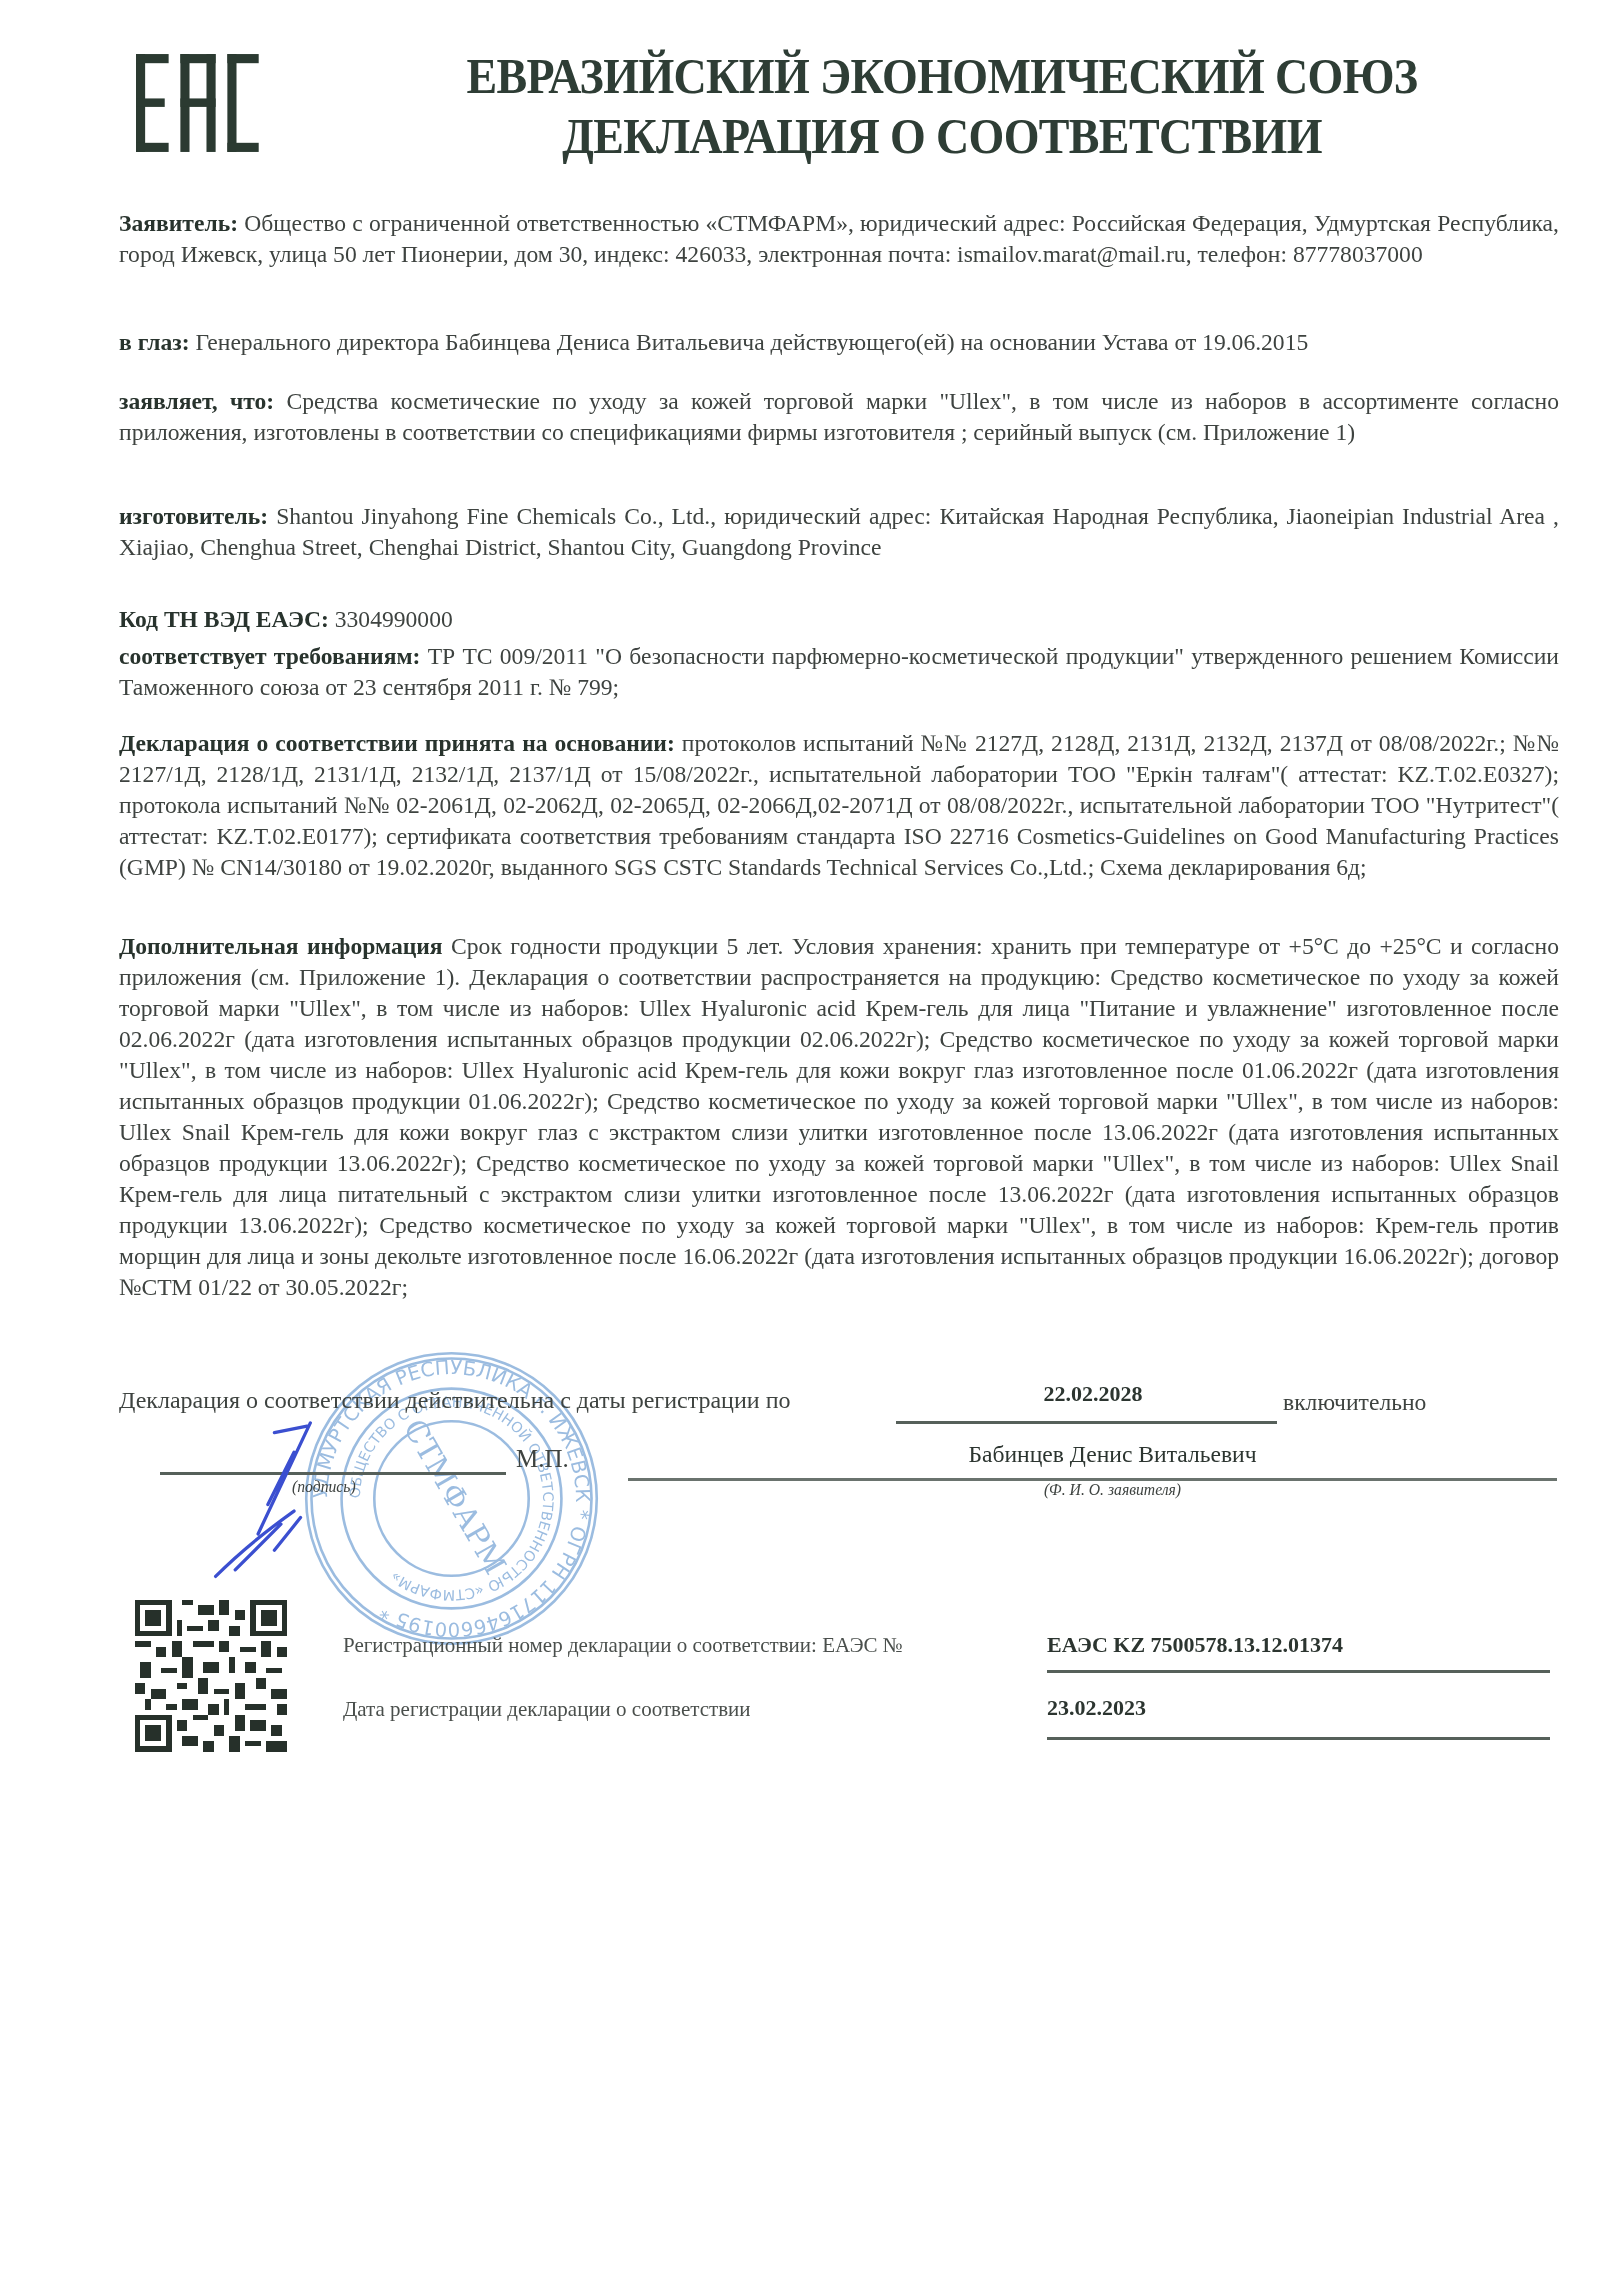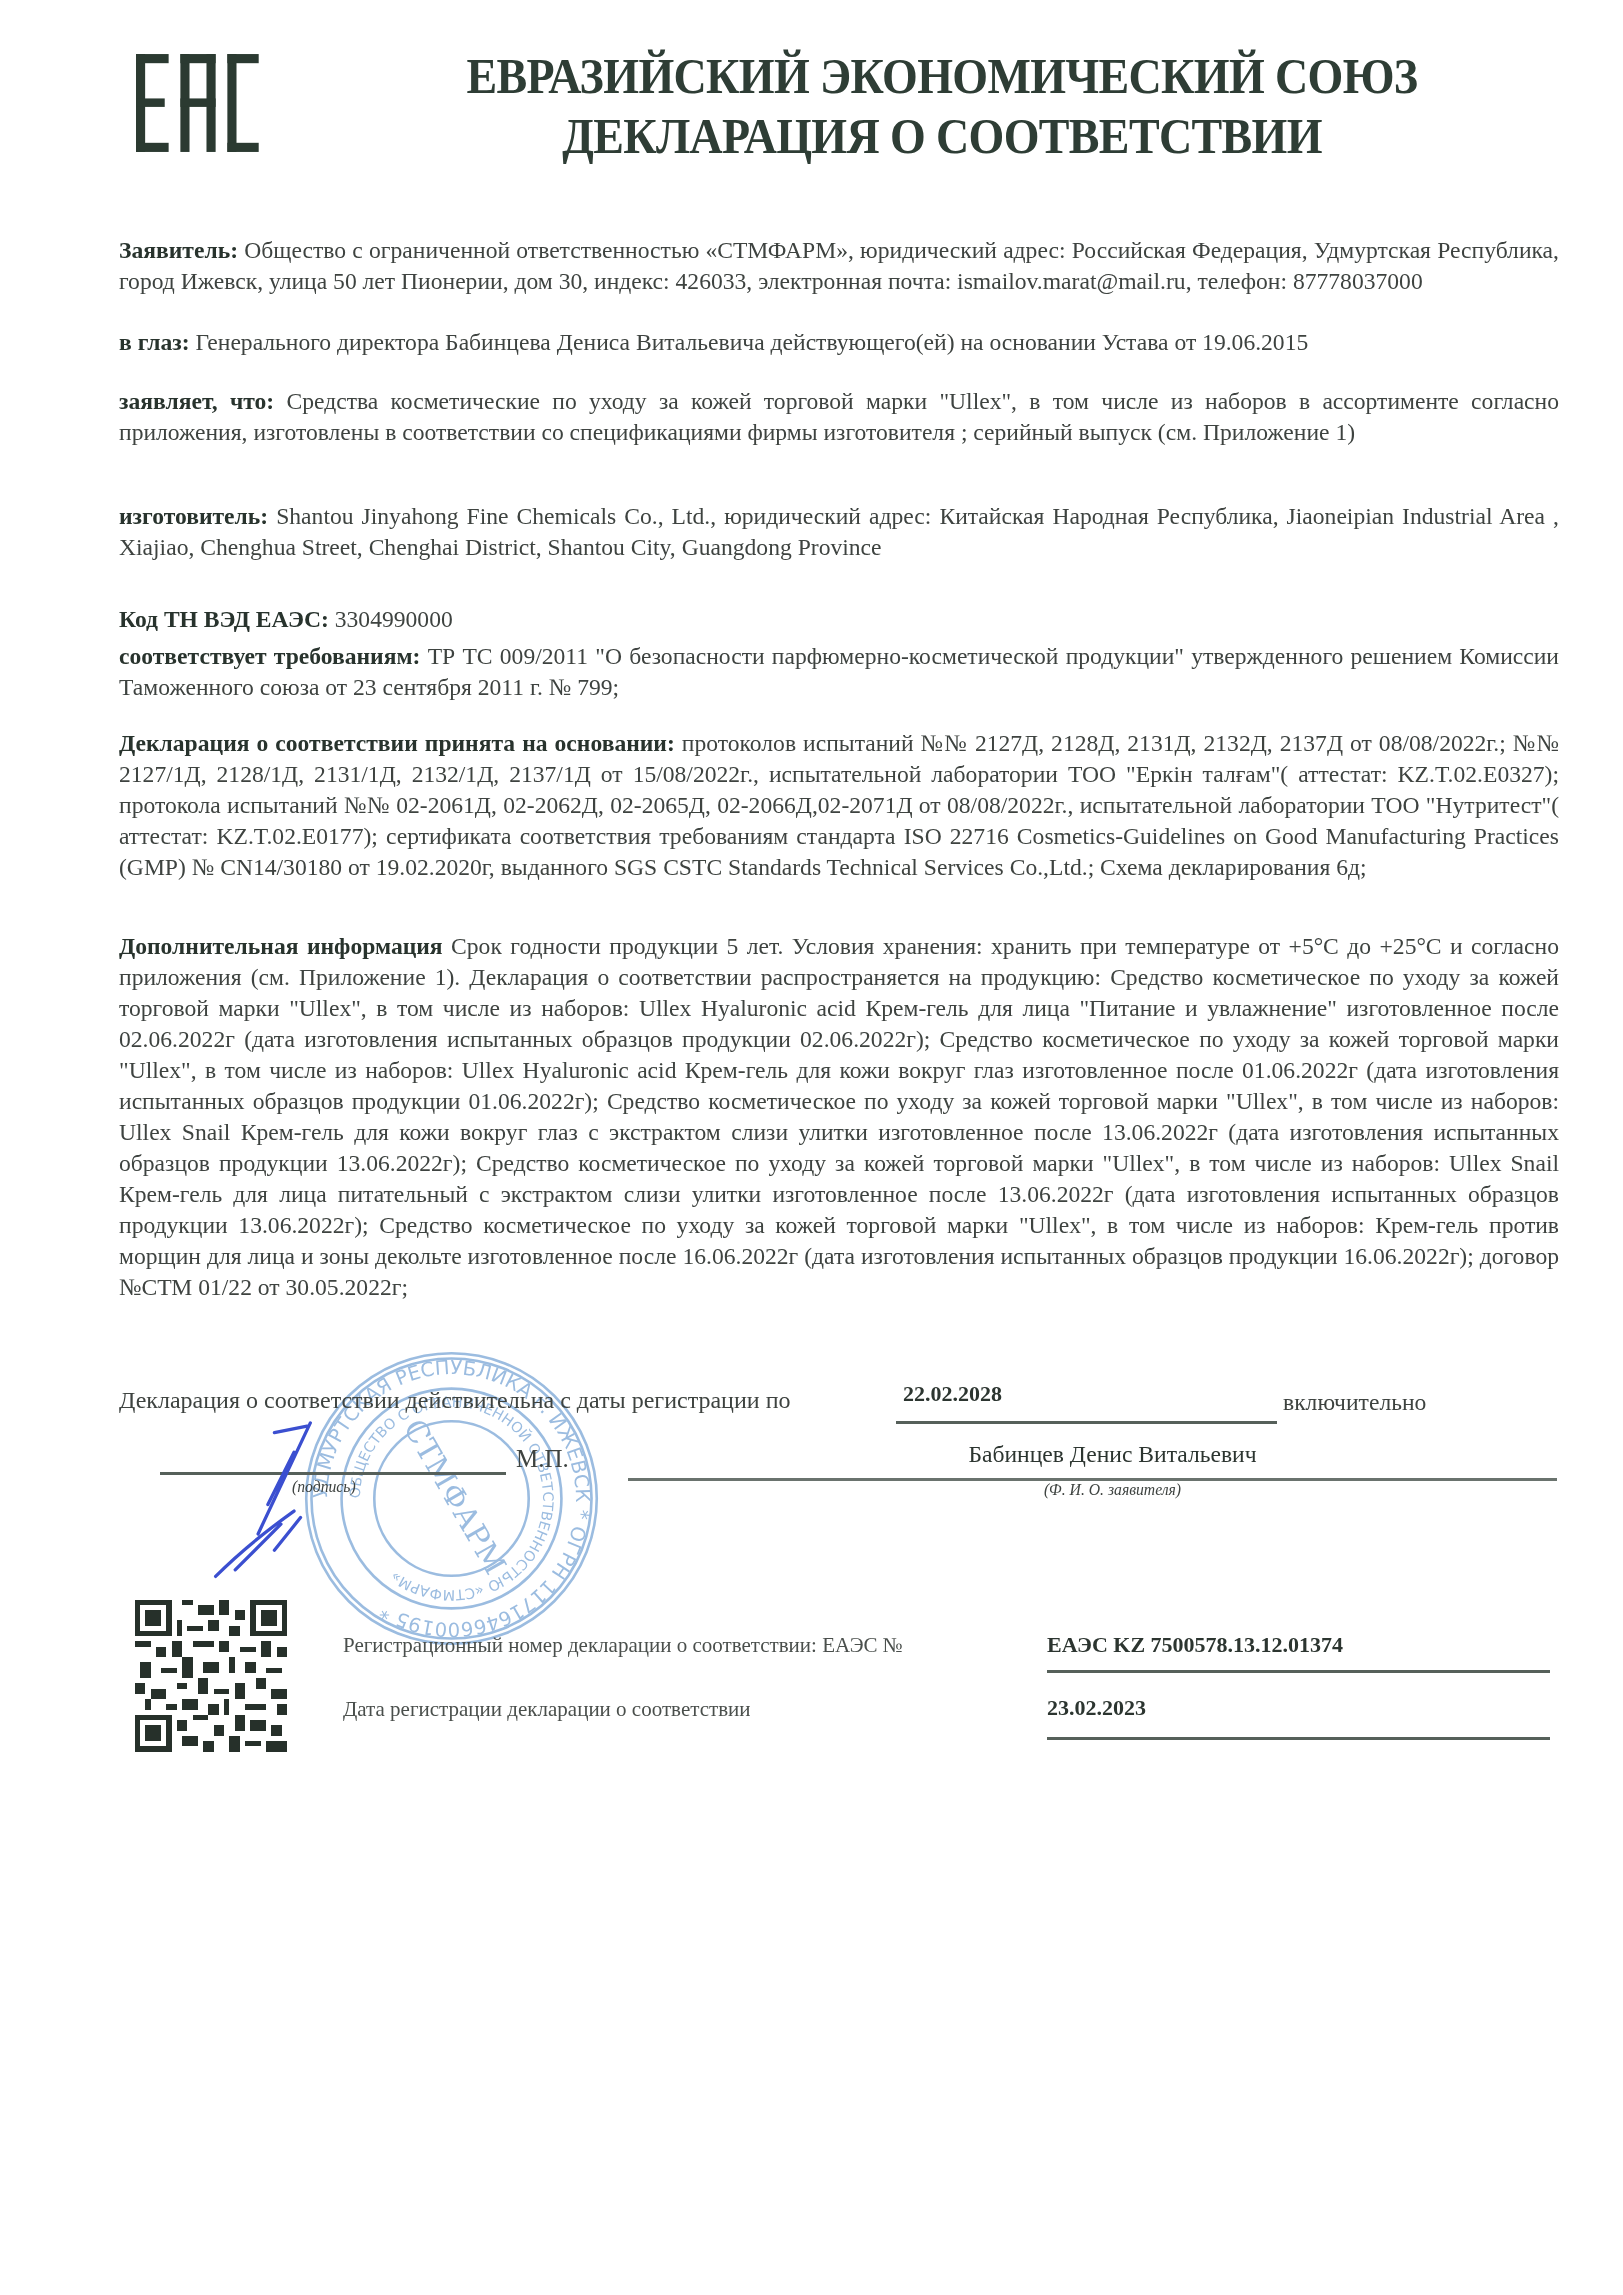--- a/index.html
+++ b/index.html
@@ -6,21 +6,21 @@
   body { width:1623px; height:2295px; position:relative; overflow:hidden;
          font-family:"Liberation Serif","DejaVu Serif",serif; color:#3a3f3c; }
   .logo { position:absolute; left:136px; top:54px; width:124px; height:98px; }
   .title { position:absolute; left:366px; top:46px; width:1152px; text-align:center;
            font-family:"Liberation Serif",serif; font-weight:bold; color:#2e3d35;
            font-size:50px; line-height:60px; letter-spacing:-0.7px; transform:scaleX(0.92); transform-origin:center top; }
   .section { position:absolute; left:119px; width:1440px; font-size:23.6px; line-height:31px;
              text-align:justify; color:#3e4340; }
   .label { font-weight:bold; color:#28332d; }
   .validity { position:absolute; left:119px; top:1387px; font-size:24px; color:#3e4340; }
-  .valid-date { position:absolute; left:903px; top:1381px; width:380px; 
+  .valid-date { position:absolute; left:903px; top:1381px; width:380px; text-align:center;
                 font-weight:bold; font-size:22px; color:#2c3530; }
   .valid-line { position:absolute; left:896px; top:1421px; width:381px; height:2.6px; background:#56605a; }
   .inclusive { position:absolute; left:1283px; top:1389px; font-size:23.6px; color:#3e4340; }
   .sig-line { position:absolute; left:160px; top:1472px; width:346px; height:2.6px; background:#56605a; }
   .mp { position:absolute; left:516px; top:1445px; font-size:25px; color:#3e4340; }
   .sig-caption { position:absolute; left:292px; top:1478px; font-size:15.7px; font-style:italic; color:#3e4340; }
   .name { position:absolute; left:818px; top:1441px; width:589px; text-align:center;
           font-weight:normal; font-size:23.6px; color:#2c3530; }
   .name-line { position:absolute; left:628px; top:1478px; width:929px; height:2.6px; background:#6a736e; }
   .name-caption { position:absolute; left:818px; top:1481px; width:589px; text-align:center;
@@ -52,21 +52,21 @@
       <rect x="140" y="0" width="48" height="14"></rect>
       <rect x="140" y="136" width="48" height="14"></rect>
   </g>
 </svg>
 
 <div class="title">
   <div>ЕВРАЗИЙСКИЙ ЭКОНОМИЧЕСКИЙ СОЮЗ</div>
   <div>ДЕКЛАРАЦИЯ О СООТВЕТСТВИИ</div>
 </div>
 
-<div class="section" style="top:208px;margin-top:27px;">
+<div class="section" style="top:208px;">
   <span class="label">Заявитель:</span>
   <span>Общество с ограниченной ответственностью «СТМФАРМ», юридический адрес: Российская Федерация, Удмуртская Республика, город Ижевск, улица 50 лет Пионерии, дом 30, индекс: 426033, электронная почта: ismailov.marat@mail.ru, телефон: 87778037000</span>
 </div>
 
 <div class="section" style="top:327px;">
   <span class="label">в глаз:</span>
   <span>Генерального директора Бабинцева Дениса Витальевича действующего(ей) на основании Устава от 19.06.2015</span>
 </div>
 
 <div class="section" style="top:386px;">

